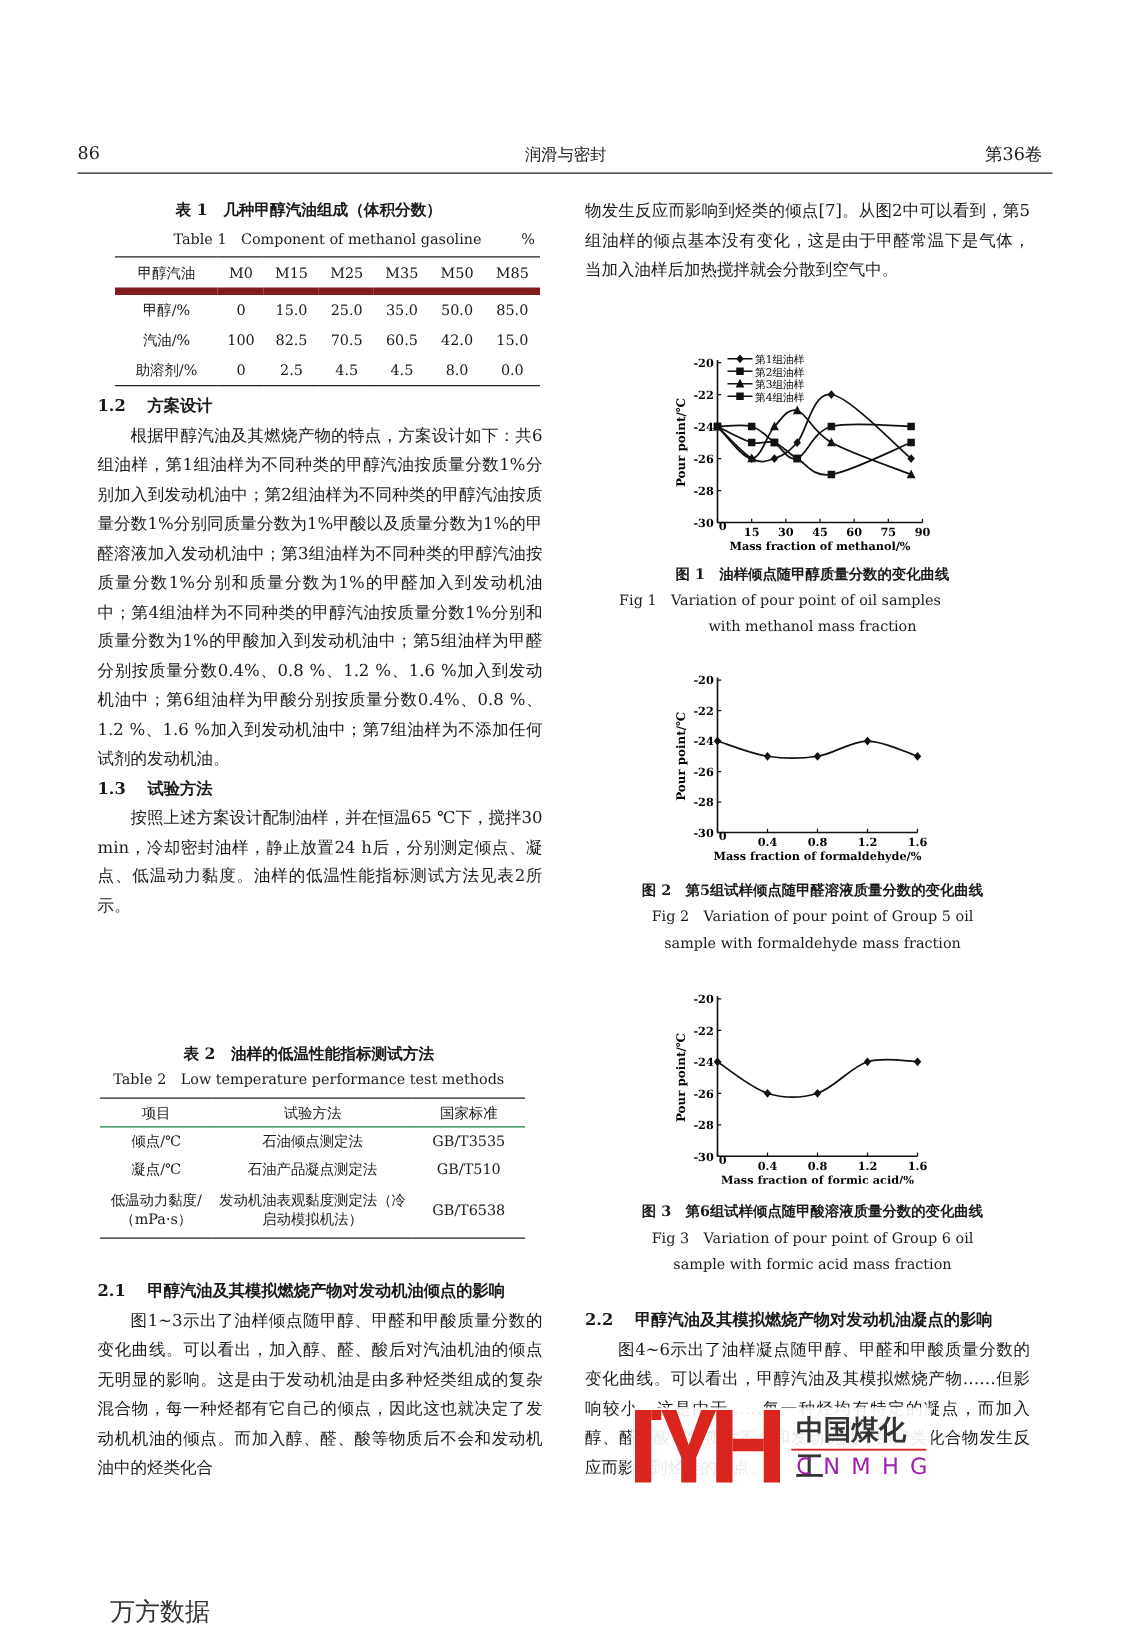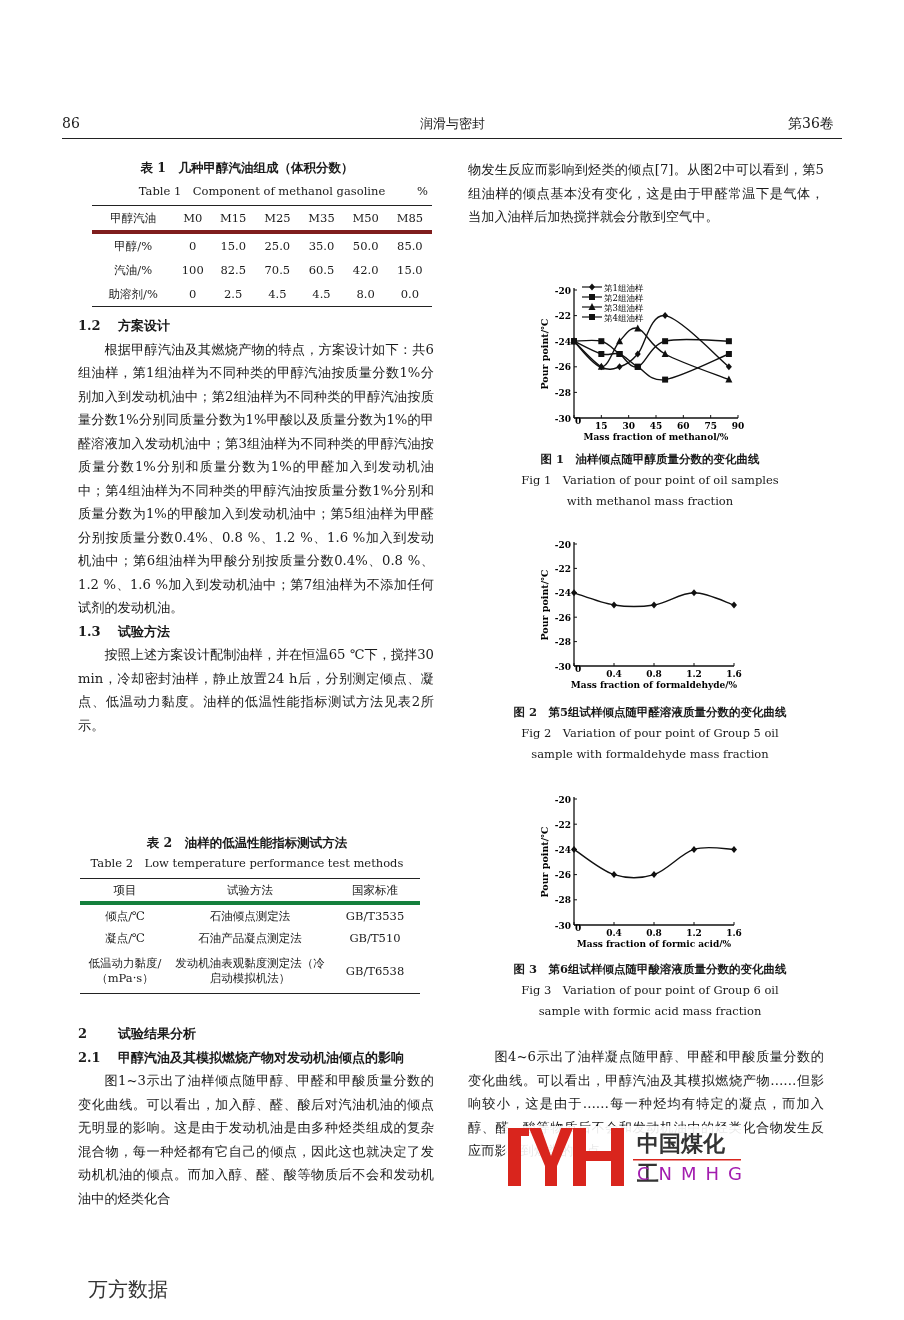--- a/index.html
+++ b/index.html
@@ -11,25 +11,25 @@
   .col { position: absolute; font-size: 13.2px; line-height: 23.5px; text-align: justify; }
   .cap-cn { font-size: 12.5px; font-weight: bold; text-align: center; }
   .cap-en { font-size: 11.5px; text-align: center; line-height: 21px; }
   .sec { font-size: 13px; font-weight: bold; line-height: 23.5px; }
   .sec .num { display: inline-block; width: 40px; }
   p { margin: 0; }
   .indent { text-indent: 2em; }
   table { border-collapse: collapse; font-size: 11.5px; }
   .t1 { width: 340px; }
   .t1 td, .t1 th { text-align: center; padding: 0; height: 24px; font-weight: normal; }
-  .t1 thead tr th { border-top: 1.5px solid #222; border-bottom: 4px solid #7f1d1d; }
+  .t1 thead tr th { border-top: 1.5px solid #222; border-bottom: 6px solid #7f1d1d; }
   .t1 tbody tr:last-child td { border-bottom: 1.5px solid #222; }
   .t2 { width: 340px; }
   .t2 td, .t2 th { text-align: center; padding: 0; height: 22px; font-weight: normal; }
-  .t2 thead tr th { border-top: 1.5px solid #222; border-bottom: 4px solid #15803d; }
+  .t2 thead tr th { border-top: 1.5px solid #222; border-bottom: 1px solid #15803d; }
   .t2 tbody tr:last-child td { border-bottom: 1.5px solid #222; }
   svg text { font-family: "DejaVu Serif", serif; }
   .footer { font-family: "DejaVu Sans", sans-serif; font-size: 20px; color: #333; }
   .wm { position: absolute; left: 505px; top: 1126px; width: 240px; height: 62px; background: rgba(255,255,255,0.9); }
 </style>
 </head>
 <body>
 
 <div class="abs hdr" style="left:62px;">86</div>
 <div class="abs hdr" style="left:420px;font-weight:normal;font-size:13px;">润滑与密封</div>
@@ -114,21 +114,20 @@
       </tr>
     <tr>
         <td style="height:44px;width:90px;">低温动力黏度/（mPa·s）</td>
         <td style="width:160px;">发动机油表观黏度测定法（冷启动模拟机法）</td>
         <td>GB/T6538</td>
       </tr>
   </tbody>
 </table>
 
 <div class="col" style="left:78px;width:356px;top:1022px;">
-  <div class="sec"><span class="num">2</span><span>试验结果分析</span></div>
   <div class="sec"><span class="num">2.1</span><span>甲醇汽油及其模拟燃烧产物对发动机油倾点的影响</span></div>
   <p class="indent">图1~3示出了油样倾点随甲醇、甲醛和甲酸质量分数的变化曲线。可以看出，加入醇、醛、酸后对汽油机油的倾点无明显的影响。这是由于发动机油是由多种烃类组成的复杂混合物，每一种烃都有它自己的倾点，因此这也就决定了发动机机油的倾点。而加入醇、醛、酸等物质后不会和发动机油中的烃类化合</p>
 </div>
 
 <div class="col" style="left:468px;width:356px;top:158px;">物发生反应而影响到烃类的倾点[7]。从图2中可以看到，第5组油样的倾点基本没有变化，这是由于甲醛常温下是气体，当加入油样后加热搅拌就会分散到空气中。</div>
 
 <svg class="abs" id="fig1" style="left:530px;top:272px;" width="230" height="170">
     <line x1="44" y1="16" x2="44" y2="146" stroke="#111" stroke-width="1.3"></line>
     <line x1="44" y1="146" x2="208" y2="146" stroke="#111" stroke-width="1.3"></line>
     <line x1="44" y1="18" x2="47" y2="18" stroke="#111"></line>
@@ -210,21 +209,21 @@
       <polygon points="62,31 58.5,38 65.5,38" fill="#111"></polygon>
       <text x="74" y="38.5" font-size="8.5">第3组油样</text>
     </g>
     <g>
       <line x1="52" y1="45" x2="72" y2="45" stroke="#111" stroke-width="1.2"></line>
       <rect x="59" y="42" width="6" height="6" fill="#111"></rect>
       <text x="74" y="48.5" font-size="8.5">第4组油样</text>
     </g>
   </svg>
 <div class="abs cap-cn" style="left:470px;width:360px;top:452px;font-size:11.5px;">图 1　油样倾点随甲醇质量分数的变化曲线</div>
-<div class="abs cap-en" style="left:470px;width:360px;top:470px;">Fig 1　Variation of pour point of oil samples</div>
+<div class="abs cap-en" style="left:444px;width:360px;top:470px;">Fig 1　Variation of pour point of oil samples</div>
 <div class="abs cap-en" style="left:470px;width:360px;top:491px;">with methanol mass fraction</div>
 
 <svg class="abs" id="fig2" style="left:530px;top:532px;" width="230" height="160">
     <line x1="44" y1="10" x2="44" y2="134" stroke="#111" stroke-width="1.3"></line>
     <line x1="44" y1="134" x2="204" y2="134" stroke="#111" stroke-width="1.3"></line>
     <line x1="44" y1="12" x2="47" y2="12" stroke="#111"></line>
     <text x="41" y="15.5" font-size="9" font-weight="bold" text-anchor="end">-20</text>
     <line x1="44" y1="36.39999999999999" x2="47" y2="36.39999999999999" stroke="#111"></line>
     <text x="41" y="39.89999999999999" font-size="9" font-weight="bold" text-anchor="end">-22</text>
     <line x1="44" y1="60.8" x2="47" y2="60.8" stroke="#111"></line>
@@ -294,20 +293,21 @@
       <polygon points="124,84.1 127,87.6 124,91.1 121,87.6" fill="#111"></polygon>
       <polygon points="164,58.900000000000006 167,62.400000000000006 164,65.9 161,62.400000000000006" fill="#111"></polygon>
       <polygon points="204,58.900000000000006 207,62.400000000000006 204,65.9 201,62.400000000000006" fill="#111"></polygon>
     </g>
   </svg>
 <div class="abs cap-cn" style="left:470px;width:360px;top:962px;font-size:11.5px;">图 3　第6组试样倾点随甲酸溶液质量分数的变化曲线</div>
 <div class="abs cap-en" style="left:470px;width:360px;top:980px;">Fig 3　Variation of pour point of Group 6 oil</div>
 <div class="abs cap-en" style="left:470px;width:360px;top:1001px;">sample with formic acid mass fraction</div>
 
 <div class="col" style="left:468px;width:356px;top:1045px;">
+  <div class="sec"><span class="num">2.2</span><span>甲醇汽油及其模拟燃烧产物对发动机油凝点的影响</span></div>
   <p class="indent">图4~6示出了油样凝点随甲醇、甲醛和甲酸质量分数的变化曲线。可以看出，甲醇汽油及其模拟燃烧产物……但影响较小，这是由于……每一种烃均有特定的凝点，而加入醇、醛、酸等物质后不会和发动机油中的烃类化合物发生反应而影响到烃类的凝点。</p>
 </div>
 
 <div class="wm">
   <svg width="240" height="62">
     <g fill="#d9251d">
       <rect x="3" y="2" width="13" height="58"></rect>
       <rect x="16" y="2" width="8" height="8"></rect>
       <polygon points="24,2 36,2 46,30 56,2 68,2 52,40 52,60 40,60 40,40"></polygon>
       <rect x="68" y="2" width="13" height="58"></rect>

